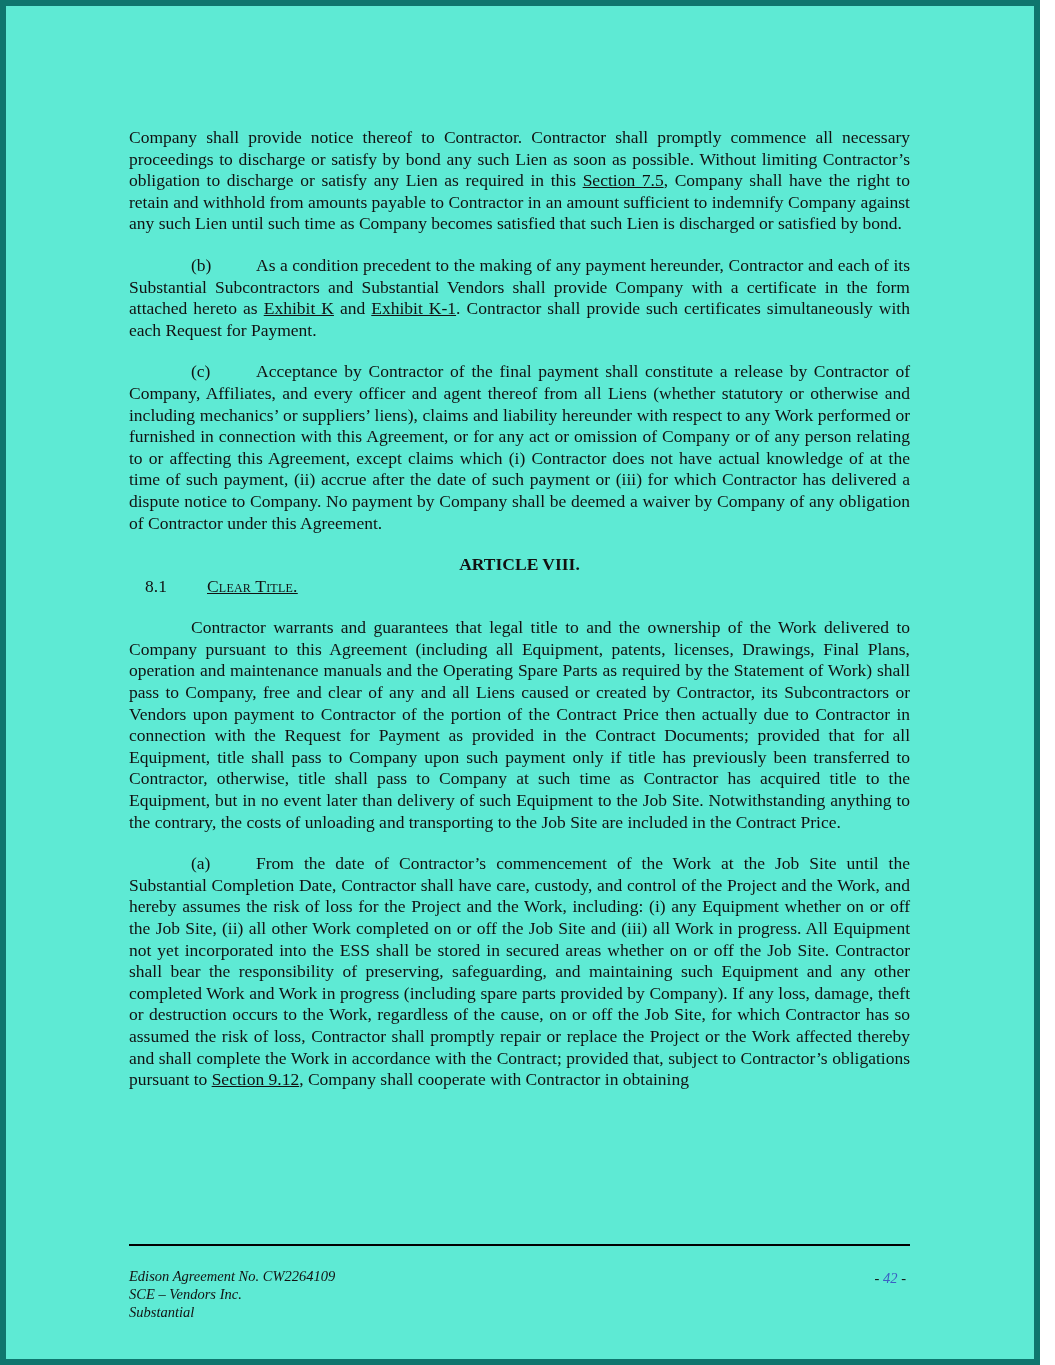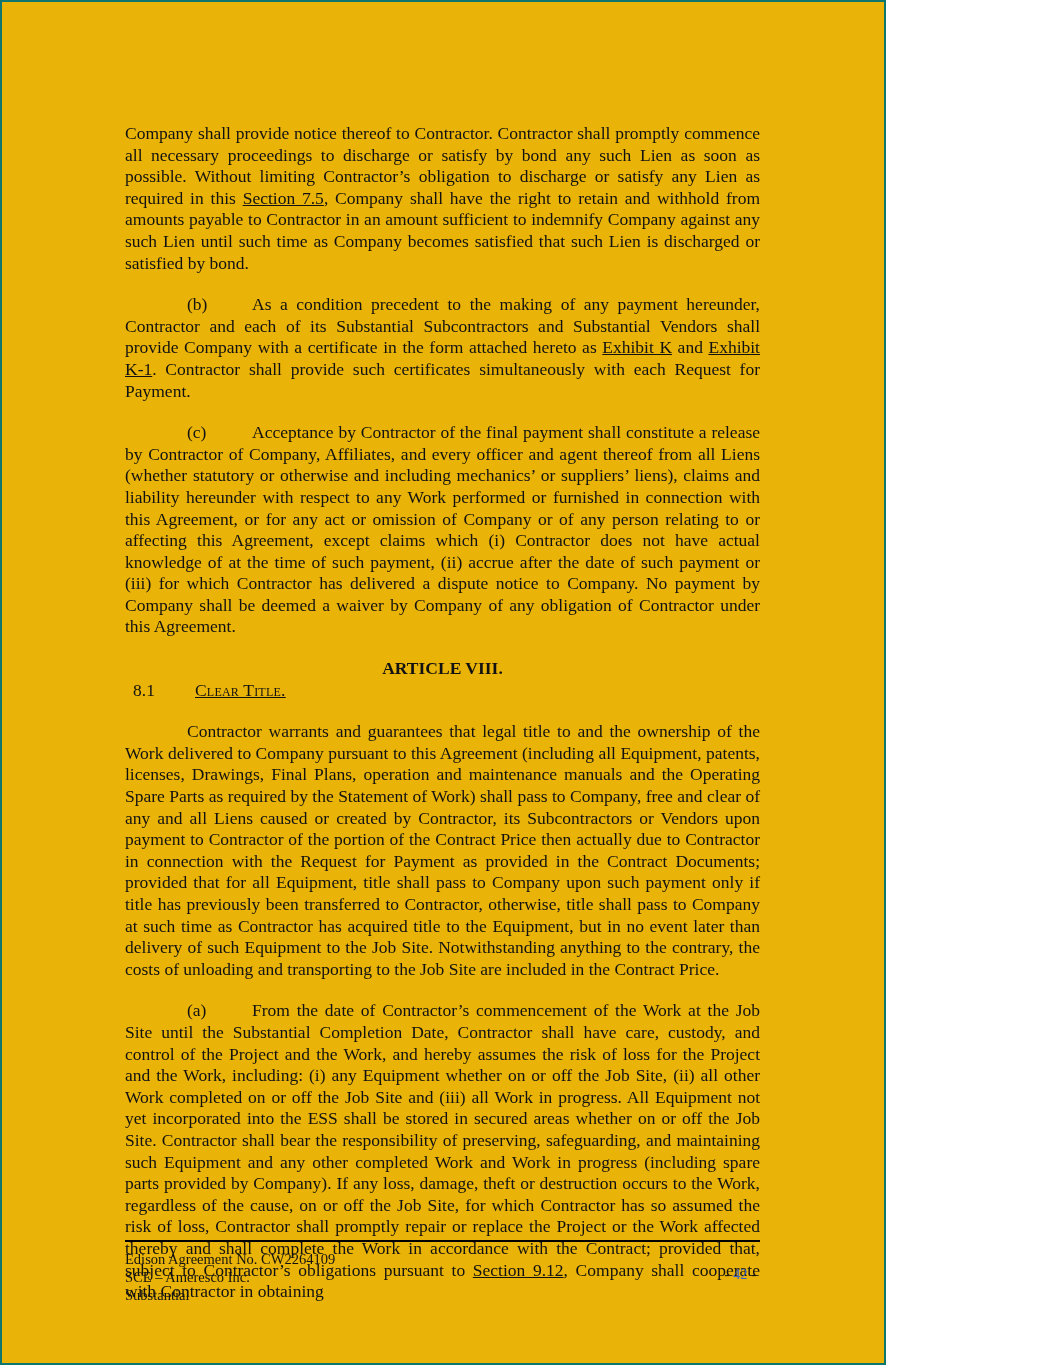--- a/index.html
+++ b/index.html
@@ -2,25 +2,25 @@
 <html><head>
 <meta charset="utf-8">
 <style>
   html, body {
     margin: 0;
     padding: 0;
     background: #ffffff;
   }
   .page {
     position: relative;
-    width: 886px;
+    width: 1040px;
     height: 1365px;
     box-sizing: border-box;
-    background: #eab308;
-    border: 2px solid #0f766e;
+    background: #5eead4;
+    border: 6px solid #0f766e;
     font-family: "Liberation Serif", "DejaVu Serif", serif;
     color: #121212;
     overflow: hidden;
   }
   .content {
     position: absolute;
     left: 123px;
     right: 124px;
     top: 121px;
   }
@@ -43,21 +43,21 @@
     font-size: 17.5px;
     line-height: 21.6px;
     font-weight: bold;
     text-align: center;
   }
   .article-title { margin-top: 2px; }
   .article-subtitle { margin-bottom: 18px; }
   .sec-heading {
     font-size: 17.5px;
     line-height: 21.6px;
-    margin: 0 0 20px 8px;
+    margin: 0 0 20px 16px;
     text-decoration: underline;
   }
   .sec-num {
     display: inline-block;
     width: 62px;
   }
   .sec-title {
     font-variant: small-caps;
     text-decoration: underline;
     letter-spacing: 0.2px;
@@ -69,23 +69,24 @@
     top: 1238px;
   }
   .footer-rule {
     border-top: 2px solid #000000;
     height: 0;
   }
   .footer-cols {
     position: relative;
     display: flex;
     justify-content: space-between;
-    padding-top: 8px;
+    padding-top: 21px;
     font-size: 14.5px;
     line-height: 18px;
+    font-style: italic;
   }
   .f-left { text-align: left; }
   .f-right { text-align: right; }
   .f-center {
     position: absolute;
     left: 0;
     right: 4px;
     top: 23px;
     text-align: right;
   }
@@ -112,20 +113,20 @@
 
     <p class="para indented"><span class="plabel">(a)</span><span>From the date of Contractor’s commencement of the Work at the Job Site until the Substantial Completion Date, Contractor shall have care, custody, and control of the Project and the Work, and hereby assumes the risk of loss for the Project and the Work, including: (i) any Equipment whether on or off the Job Site, (ii) all other Work completed on or off the Job Site and (iii) all Work in progress.  All Equipment not yet incorporated into the ESS shall be stored in secured areas whether on or off the Job Site.  Contractor shall bear the responsibility of preserving, safeguarding, and maintaining such Equipment and any other completed Work and Work in progress (including spare parts provided by Company).  If any loss, damage, theft or destruction occurs to the Work, regardless of the cause, on or off the Job Site, for which Contractor has so assumed the risk of loss, Contractor shall promptly repair or replace the Project or the Work affected thereby and  shall complete the Work in accordance with the Contract; provided that, subject to Contractor’s obligations pursuant to </span><span class="uref">Section 9.12</span><span>, Company shall cooperate with Contractor in obtaining</span></p>
 
   </main>
 
   <footer class="footer">
     <div class="footer-rule"></div>
     <div class="footer-cols">
       <div class="f-left">
         <div>Edison Agreement No. CW2264109</div>
-        <div>SCE – Ameresco Inc.</div>
+        <div>SCE – Vendors Inc.</div>
         <div>Substantial</div>
       </div>
       <div class="f-center"><span>- </span><span style="color: rgb(59, 95, 196);">42</span><span> -</span></div>
     </div>
   </footer>
 
 </div>
 
 </body></html>

